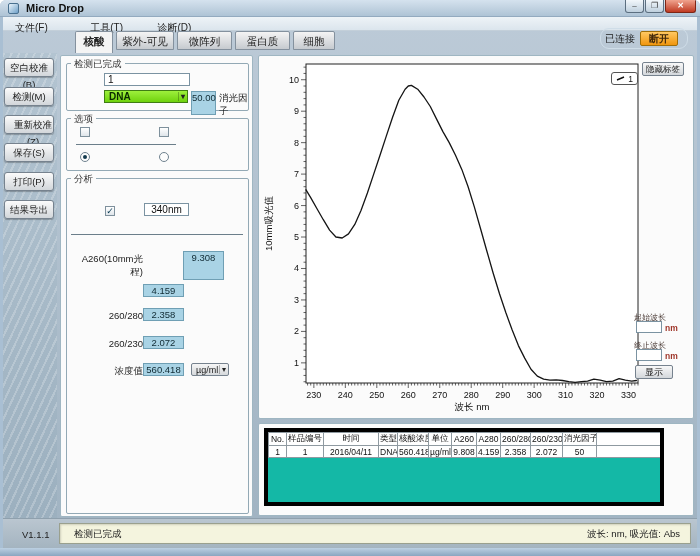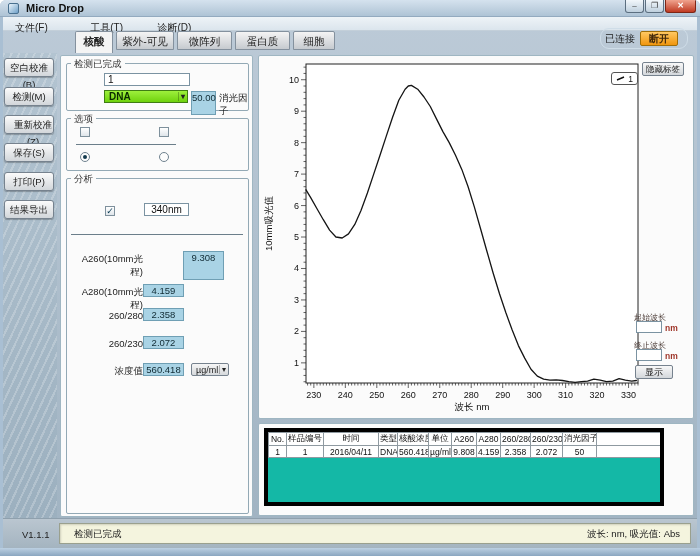--- a/index.html
+++ b/index.html
@@ -130,21 +130,20 @@
     <span class="rad" style="left:98px; top:96px;"></span>
 
     <div class="groupbox" style="left:5px; top:122px; width:183px; height:336px;"></div>
     <span class="gb-label" style="left:10px; top:117px;">分析</span>
     <span class="cbx" style="left:44px; top:150px;"><span>✓</span></span>
     <div class="txt-input" style="left:83px; top:147px; width:45px; height:13px; text-align:center; line-height:12px;">340nm</div>
     <div class="hline" style="left:10px; top:178px; width:172px;"></div>
 
     <span class="row-label" style="left:10px; top:197px;">A260(10mm光程)</span>
     <div class="field" style="left:92px; top:195px; width:41px; height:29px;margin-left:30px;">9.308</div>
-    <span class="row-label" style="left:10px; top:230px;">A280(10mm光程)</span>
     <div class="field" style="left:82px; top:228px; width:41px; height:13px;">4.159</div>
     <span class="row-label" style="left:10px; top:254px;">260/280</span>
     <div class="field" style="left:82px; top:252px; width:41px; height:13px;">2.358</div>
     <span class="row-label" style="left:10px; top:282px;">260/230</span>
     <div class="field" style="left:82px; top:280px; width:41px; height:13px;">2.072</div>
     <span class="row-label" style="left:10px; top:309px;">浓度值</span>
     <div class="field" style="left:82px; top:307px; width:41px; height:13px;">560.418</div>
     <div class="combo combo-unit" style="left:130px; top:307px; width:38px; height:13px;">
       <span>µg/ml</span>
       <span class="arrow">▾</span>

